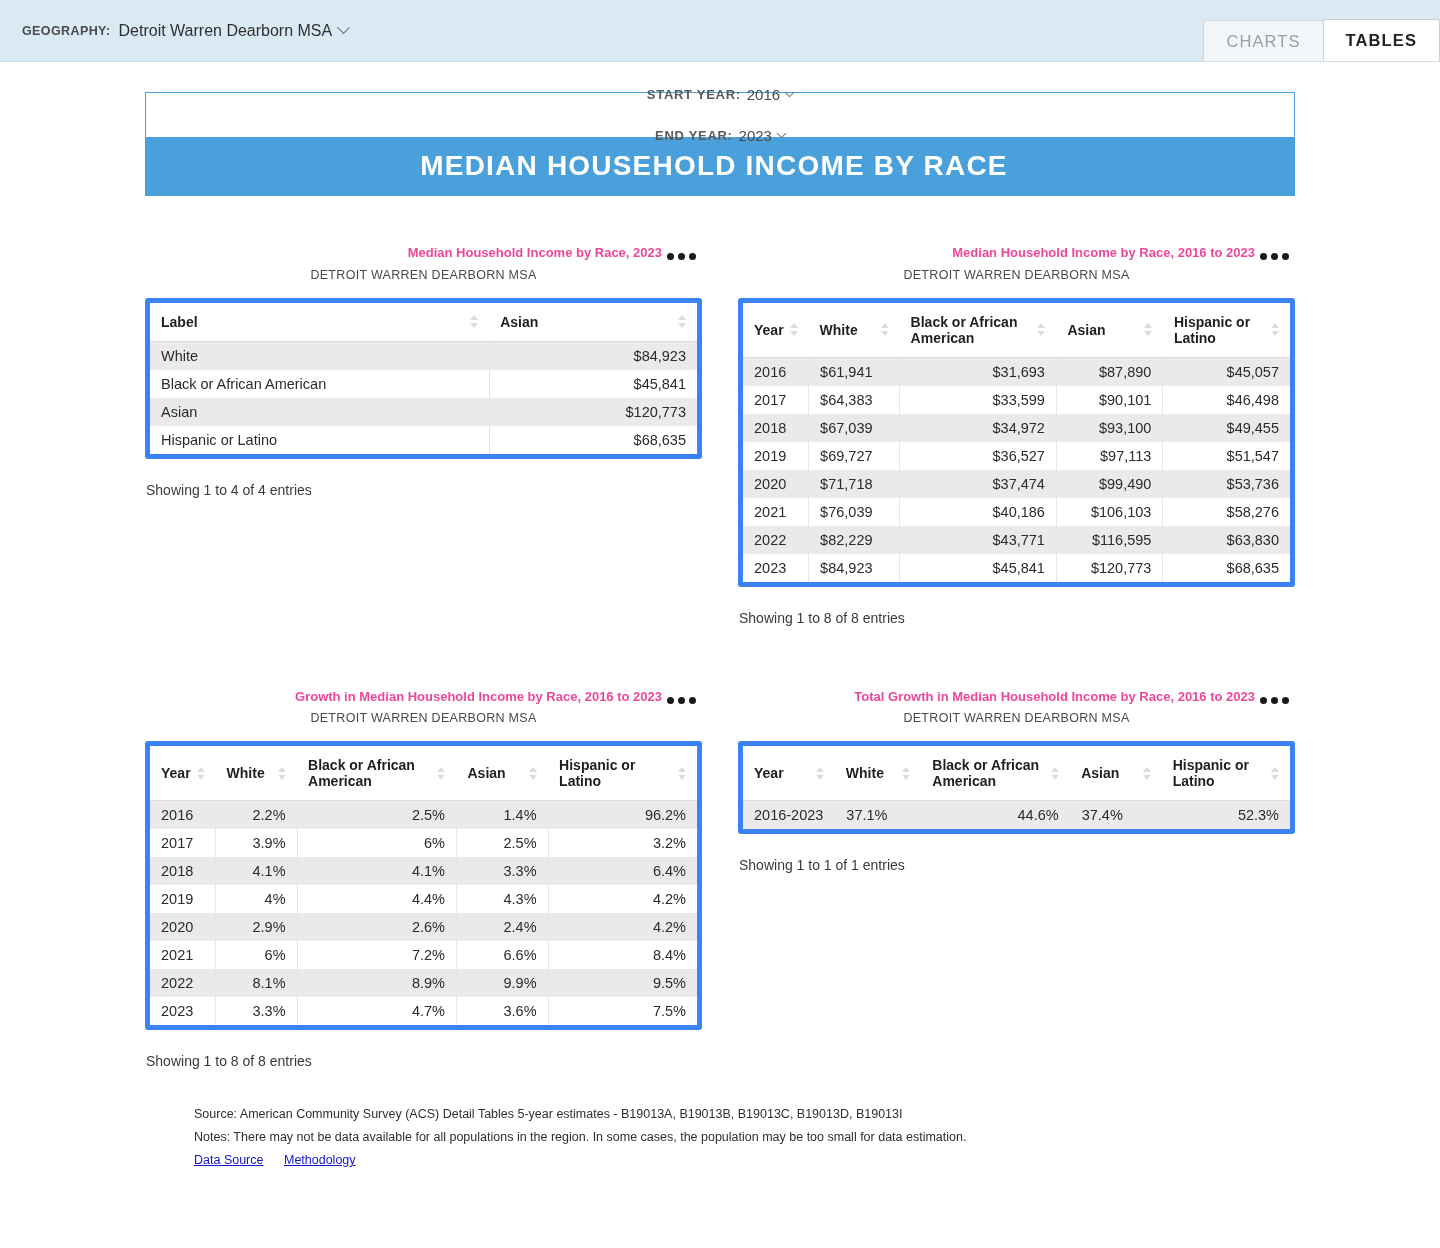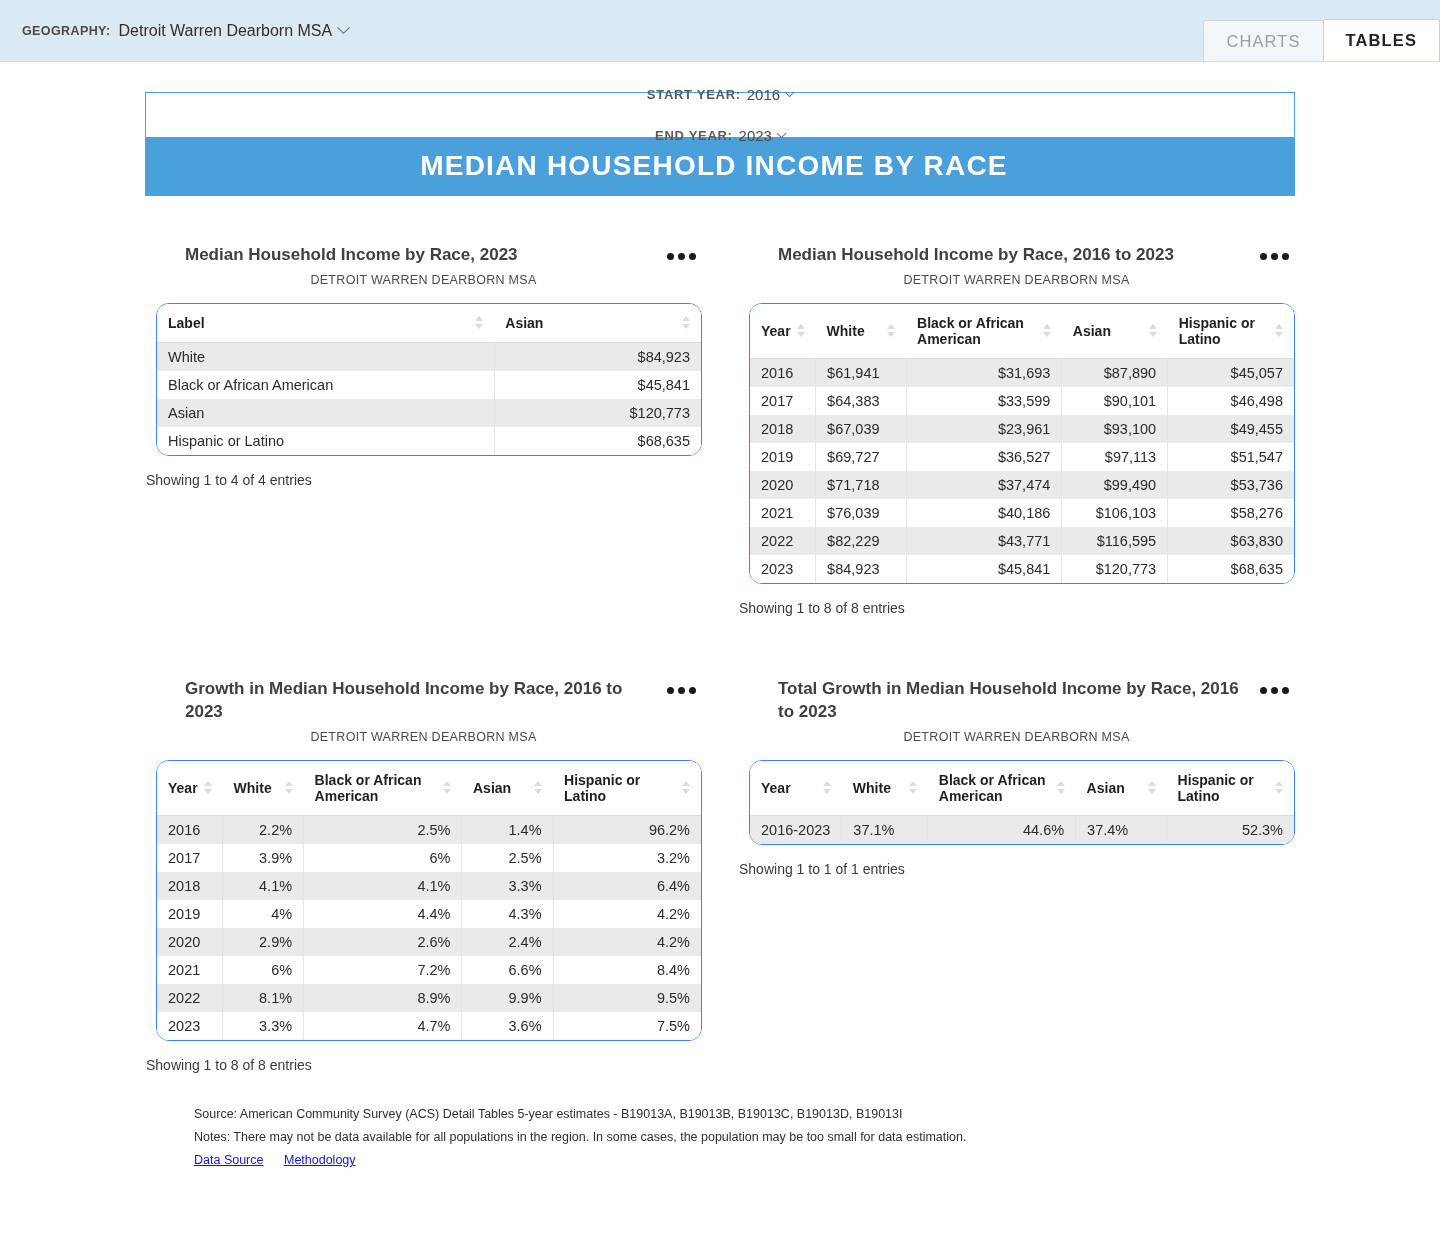--- a/index.html
+++ b/index.html
@@ -131,24 +131,24 @@
     margin: 48px auto 0 auto;
     display: grid;
     grid-template-columns: 1fr 1fr;
     column-gap: 36px;
     row-gap: 0px;
   }
   .card { position: relative; padding-top: 0px; }
   .card.r2 { margin-top: 62px; }
 
   .card-title {
-    font-size: 17px;
+    font-size: 13px;
     font-weight: bold;
-    color: #404040;
-    text-align: left;
+    color: #ec4899;
+    text-align: right;
     line-height: 1.35;
     padding: 0 40px;
     margin: 0 0 6px 0;
   }
   .card-sub {
     font-size: 12.5px;
     color: #4a4a4a;
     text-align: center;
     letter-spacing: 0.3px;
     text-transform: uppercase;
@@ -164,21 +164,21 @@
     padding: 4px;
   }
   .kebab i {
     display: block;
     width: 7px; height: 7px;
     border-radius: 50%;
     background: #1a1a1a;
   }
 
   
-  .tbl-wrap { border: 1px solid #3b82f6; border-radius: 13px; overflow: hidden; margin-left: 11px; }
+  .tbl-wrap { border: 5px solid #3b82f6; border-radius: 3px; overflow: hidden; }
   table { border-collapse: collapse; width: 100%; background: #fff; }
   thead th {
     background: #ffffff;
     font-size: 14px;
     font-weight: bold;
     color: #1f1f1f;
     text-align: left;
     padding: 11px 10px 11px 11px;
     border-bottom: 1px solid #dcdcdc;
     vertical-align: middle;
@@ -216,21 +216,21 @@
   }
   tbody td:last-child { border-right: none; }
   tbody tr:nth-child(odd) td { background: #eaeaea; }
   tbody tr:nth-child(even) td { background: #ffffff; }
   td.num { text-align: right; }
   td.lft { text-align: left; }
 
   .entries {
     font-size: 14px;
     color: #3a3a3a;
-    margin-top: 16px;
+    margin-top: 23px;
     padding-left: 1px;
   }
 
   
   .t1 { width: 100%; }
   .t1 thead th:first-child { width: 62%; }
   .t1 tbody td:first-child { text-align: left; }
   .t1 tbody td:last-child { text-align: right; }
 
   
@@ -394,21 +394,21 @@
           <tr>
               <td class="lft">2017</td>
               <td class="lft">$64,383</td>
               <td class="num">$33,599</td>
               <td class="num">$90,101</td>
               <td class="num">$46,498</td>
             </tr>
           <tr>
               <td class="lft">2018</td>
               <td class="lft">$67,039</td>
-              <td class="num">$23,961</td>
+              <td class="num">$34,972</td>
               <td class="num">$93,100</td>
               <td class="num">$49,455</td>
             </tr>
           <tr>
               <td class="lft">2019</td>
               <td class="lft">$69,727</td>
               <td class="num">$36,527</td>
               <td class="num">$97,113</td>
               <td class="num">$51,547</td>
             </tr>

